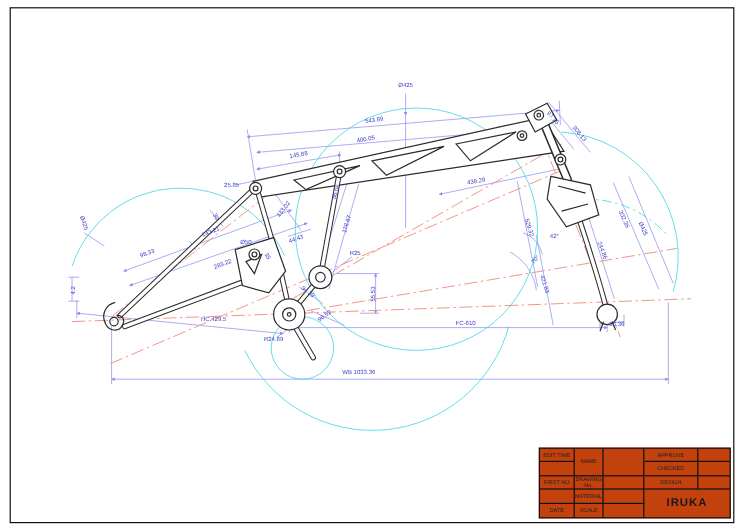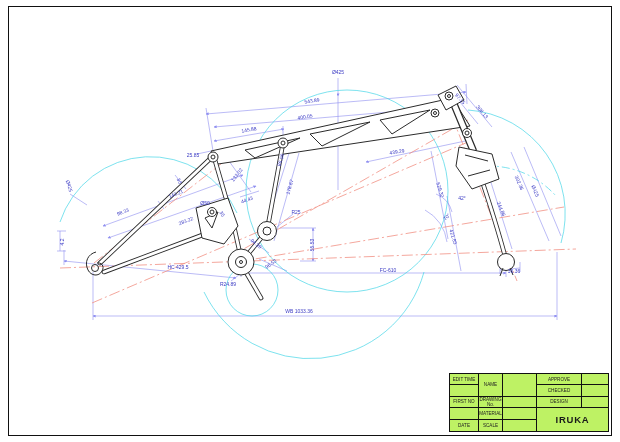--- a/index.html
+++ b/index.html
@@ -21,21 +21,21 @@
   .blk .tube2{stroke-width:7.5;}
   .blk .tube2in{stroke-width:5;}
 
   
   .anno-layer{position:absolute;left:0;top:0;width:620px;height:442px;pointer-events:none;}
   .dimlabel{position:absolute;font-size:5px;line-height:5px;color:var(--dimtext);
             white-space:nowrap;transform-origin:center;}
 
   
   .tblock{position:absolute;left:449px;top:373px;width:160px;height:59px;
-          background:#bef264;border:1px solid #111;box-sizing:border-box;
+          background:#c2410c;border:1px solid #111;box-sizing:border-box;
           display:grid;grid-template-columns:29px 24px 34px 45px 1fr;
           grid-template-rows:repeat(5,1fr);font-size:4.6px;color:#222;}
   .tb-cell{display:flex;align-items:center;justify-content:center;text-align:center;
            overflow:hidden;box-sizing:border-box;}
   .br{border-right:1px solid #111;}
   .bb{border-bottom:1px solid #111;}
   .iruka{font-size:9.5px;font-weight:600;letter-spacing:.8px;color:#1a1a1a;}
 </style>
 </head>
 <body>

